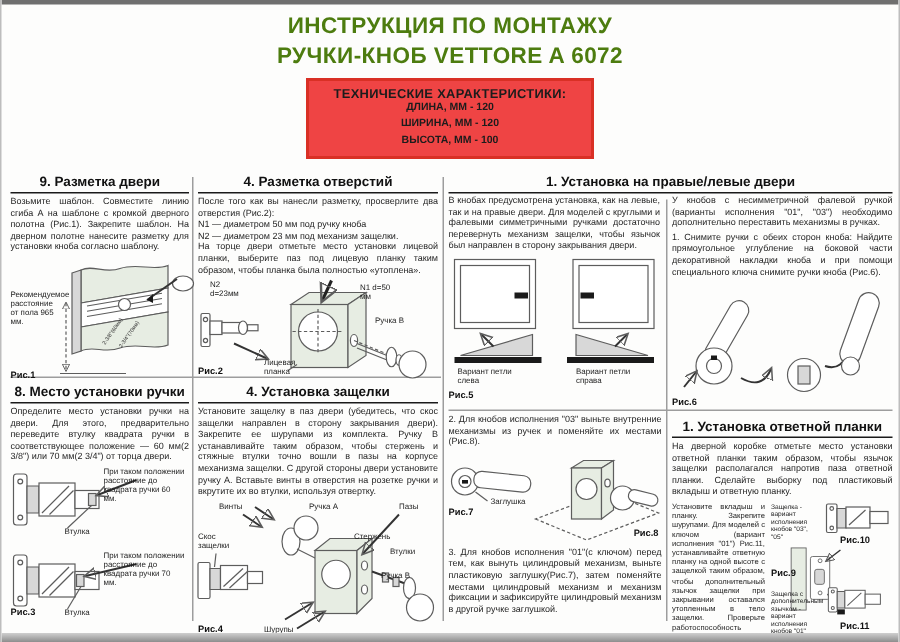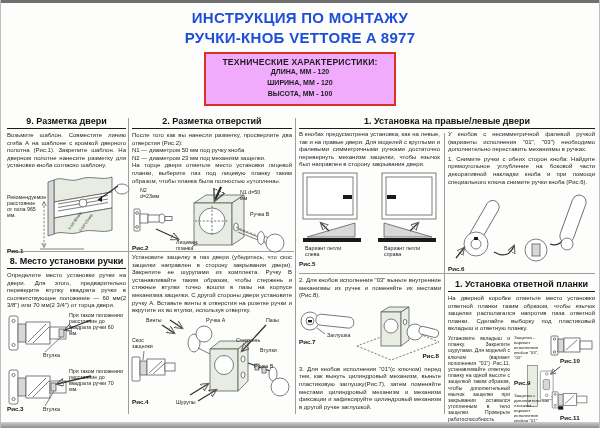--- a/index.html
+++ b/index.html
@@ -3,22 +3,22 @@
 <meta charset="utf-8">
 <style>
   html,body{margin:0;padding:0;background:#9a9a9a;}
   .page{position:relative;width:600px;height:428px;background:#fdfdfc;overflow:hidden;
         font-family:"Liberation Sans",sans-serif;color:#1c1c1c;box-sizing:border-box;
         border-left:1px solid #bdbdbd;border-right:1px solid #bdbdbd;}
   .page::before{content:"";position:absolute;left:0;right:0;top:0;height:3px;background:#6f6f6f;z-index:5;}
   .page::after{content:"";position:absolute;left:0;right:0;bottom:0;height:6px;background:linear-gradient(#cfcfcf,#8d8d8d);z-index:5;}
 
   .hdr{position:absolute;left:0;right:0;top:8px;text-align:center;}
-  .title{font-size:15px;font-weight:700;line-height:1.3;letter-spacing:.3px;color:#1d4ed8;}
-  .specs{display:inline-block;margin-top:5px;border:2px solid #d93025;padding:3px 16px 4px;text-align:center;background:#f0abfc;}
+  .title{font-size:15px;font-weight:700;line-height:1.3;letter-spacing:.3px;color:#4d7c0f;}
+  .specs{display:inline-block;margin-top:5px;border:2px solid #d93025;padding:3px 16px 4px;text-align:center;background:#ef4444;}
   .specs-title{font-size:8.6px;font-weight:700;letter-spacing:.2px;}
   .specs-row{font-size:7px;font-weight:700;line-height:1.55;}
 
   .sec{position:absolute;box-sizing:border-box;}
   .sec-title{font-size:9px;font-weight:700;text-align:center;padding:2px 0 2px;border-bottom:1.7px solid #1a1a1a;margin-bottom:3px;color:#111;}
   .body-text{font-size:6px;line-height:1.27;text-align:justify;color:#1f1f1f;margin-bottom:2px;}
   .vline{position:absolute;width:1px;background:#9d9d9d;}
   .hline{position:absolute;height:1px;background:#9d9d9d;}
 
   .fig{position:relative;}
@@ -42,21 +42,21 @@
     <marker id="arr" markerWidth="7" markerHeight="7" refX="5.2" refY="3" orient="auto-start-reverse">
       <path d="M0,0 L6,3 L0,6 Z" fill="#333" stroke="none"></path>
     </marker>
   </defs>
 </svg>
 
 <div class="page">
 
   <div class="hdr">
     <div class="title">ИНСТРУКЦИЯ ПО МОНТАЖУ</div>
-    <div class="title">РУЧКИ-КНОБ VETTORE A 8977</div>
+    <div class="title">РУЧКИ-КНОБ VETTORE A 6072</div>
     <div class="specs">
       <div class="specs-title">ТЕХНИЧЕСКИЕ ХАРАКТЕРИСТИКИ:</div>
       <div class="specs-row">ДЛИНА, ММ - 120</div>
       <div class="specs-row">ШИРИНА, ММ - 120</div>
       <div class="specs-row">ВЫСОТА, ММ - 100</div>
     </div>
   </div>
 
   <div class="vline" style="left:127px;top:118px;height:296px"></div>
   <div class="vline" style="left:294px;top:118px;height:296px"></div>
@@ -84,21 +84,21 @@
         <polygon class="fd" points="58,28 62,24 62,30"></polygon>
         <text class="tdim" transform="rotate(-55 30 58)" x="30" y="58">2-3/8"(60мм)</text>
         <text class="tdim" transform="rotate(-55 41 60)" x="41" y="60">2-3/4"(70мм)</text>
       </svg>
       <span class="lbl" style="left:0;top:22px;width:32px">Рекомендуемое расстояние от пола 965 мм.</span>
       <span class="figcap" style="left:0;bottom:2px">Рис.1</span>
     </div>
   </div>
 
   <div class="sec" id="sec2" style="left:131px;top:114px;width:160px;height:136px">
-    <div class="sec-title">2. Разметка отверстий</div>
+    <div class="sec-title">4. Разметка отверстий</div>
     <div class="body-text" style="margin-bottom:0">После того как вы нанесли разметку, просверлите два отверстия (Рис.2):</div>
     <div class="body-text" style="margin-bottom:0;text-align:left">N1 — диаметром 50 мм под ручку кноба</div>
     <div class="body-text" style="margin-bottom:0;text-align:left">N2 — диаметром 23 мм под механизм защелки.</div>
     <div class="body-text">На торце двери отметьте место установки лицевой планки, выберите паз под лицевую планку таким образом, чтобы планка была полностью «утоплена».</div>
     <div class="fig" style="height:64px">
       <svg width="158" height="62" style="position:absolute;left:0;top:0">
         <rect class="fw" x="2" y="22" width="6" height="22" rx="1"></rect>
         <circle cx="5" cy="26" r="1.4"></circle>
           <circle cx="5" cy="40" r="1.4"></circle>
         <rect class="fw" x="8" y="27" width="8" height="9"></rect>
@@ -210,20 +210,21 @@
         <line class="med" x1="84" y1="10" x2="50" y2="18" marker-end="url(#arr)"></line>
         <line x1="38" y1="40" x2="47" y2="25"></line>
       </svg>
       <span class="lbl" style="left:62px;top:2px;width:54px">При таком положении расстояние до квадрата ручки 70 мм.</span>
       <span class="lbl" style="left:36px;top:40px">Втулка</span>
     </div>
     <span class="figcap" style="left:0;bottom:2px">Рис.3</span>
   </div>
 
   <div class="sec" id="sec4" style="left:131px;top:254px;width:160px;height:160px">
+    <div class="sec-title">4. Установка защелки</div>
     <div class="body-text">Установите защелку в паз двери (убедитесь, что скос защелки направлен в сторону закрывания двери). Закрепите ее шурупами из комплекта. Ручку В устанавливайте таким образом, чтобы стержень и стяжные втулки точно вошли в пазы на корпусе механизма защелки. С другой стороны двери установите ручку А. Вставьте винты в отверстия на розетке ручки и вкрутите их во втулки, используя отвертку.</div>
     <div class="fig" style="height:88px">
       <svg width="158" height="86" style="position:absolute;left:0;top:0">
         <line class="med" x1="30" y1="8" x2="42" y2="16" marker-end="url(#arr)"></line>
         <line class="med" x1="38" y1="3" x2="50" y2="11" marker-end="url(#arr)"></line>
         <ellipse class="fw" cx="62" cy="26" rx="6" ry="9"></ellipse>
         <circle class="fw" cx="72" cy="17" r="8"></circle>
         <line x1="66" y1="31" x2="80" y2="38"></line>
         <rect class="fw" x="0" y="40" width="8" height="24" rx="1"></rect>
         <polygon class="fg" points="8,44 15,44 15,58 8,58"></polygon>

